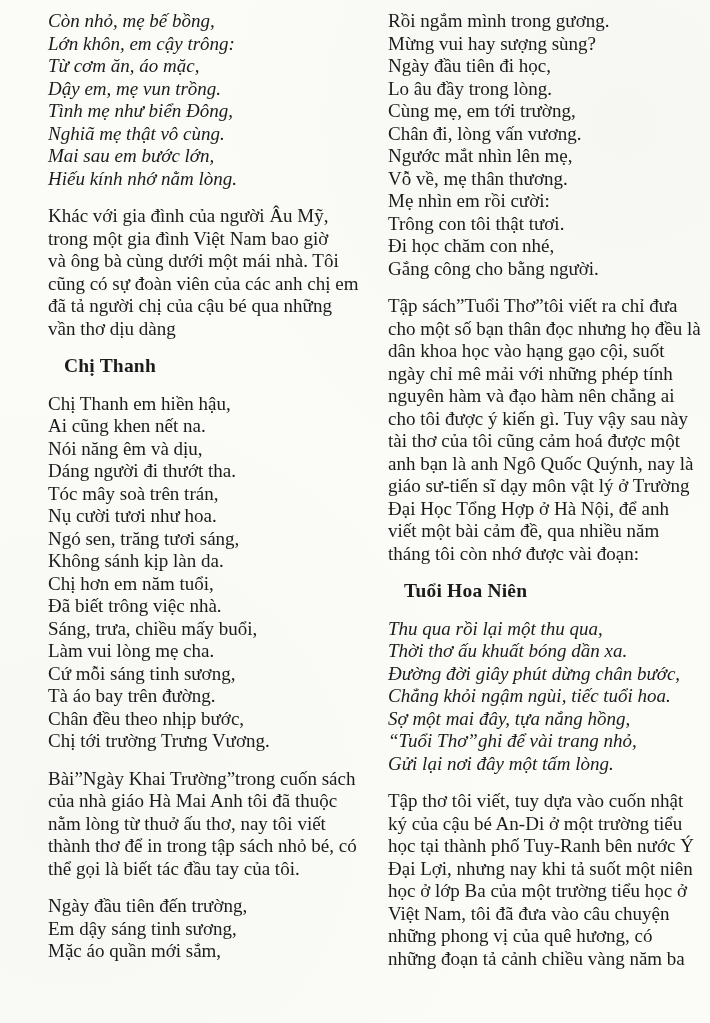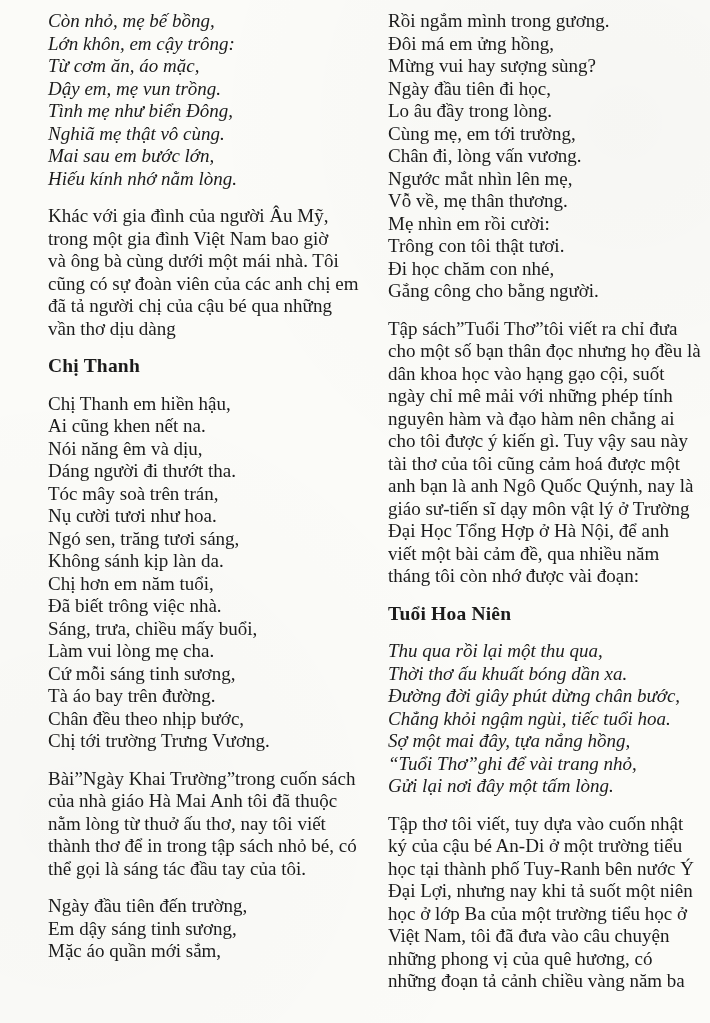--- a/index.html
+++ b/index.html
@@ -32,21 +32,21 @@
   .col-left  { left: 48px;  width: 312px; }
   .col-right { left: 388px; width: 318px; }
   .block { margin: 0 0 15px 0; }
   .block:last-child { margin-bottom: 8px; }
   .line { white-space: nowrap; }
   .poem.italic .line { font-style: italic; }
   h2.block.heading {
     font-size: 19.5px;
     line-height: 22.5px;
     font-weight: 700;
-    margin: 0 0 15px 0;
+    margin: 0 0 15px 16px;
     letter-spacing: 0.2px;
   }
 </style>
 </head>
 <body>
 
 <div class="page">
   <div class="column col-left">
       <div class="block poem italic">
         <div class="line">Còn nhỏ, mẹ bế bồng,</div>
@@ -83,32 +83,31 @@
         <div class="line">Cứ mỗi sáng tinh sương,</div>
         <div class="line">Tà áo bay trên đường.</div>
         <div class="line">Chân đều theo nhịp bước,</div>
         <div class="line">Chị tới trường Trưng Vương.</div>
       </div>
       <div class="block paragraph">
         <div class="line">Bài”Ngày Khai Trường”trong cuốn sách</div>
         <div class="line">của nhà giáo Hà Mai Anh tôi đã thuộc</div>
         <div class="line">nằm lòng từ thuở ấu thơ, nay tôi viết</div>
         <div class="line">thành thơ để in trong tập sách nhỏ bé, có</div>
-        <div class="line">thể gọi là sáng tác đầu tay của tôi.</div>
+        <div class="line">thể gọi là biết tác đầu tay của tôi.</div>
       </div>
       <div class="block poem">
         <div class="line">Ngày đầu tiên đến trường,</div>
         <div class="line">Em dậy sáng tinh sương,</div>
         <div class="line">Mặc áo quần mới sắm,</div>
       </div>
     </div>
   <div class="column col-right">
       <div class="block poem">
         <div class="line">Rồi ngắm mình trong gương.</div>
-        <div class="line">Đôi má em ửng hồng,</div>
         <div class="line">Mừng vui hay sượng sùng?</div>
         <div class="line">Ngày đầu tiên đi học,</div>
         <div class="line">Lo âu đầy trong lòng.</div>
         <div class="line">Cùng mẹ, em tới trường,</div>
         <div class="line">Chân đi, lòng vấn vương.</div>
         <div class="line">Ngước mắt nhìn lên mẹ,</div>
         <div class="line">Vỗ về, mẹ thân thương.</div>
         <div class="line">Mẹ nhìn em rồi cười:</div>
         <div class="line">Trông con tôi thật tươi.</div>
         <div class="line">Đi học chăm con nhé,</div>

